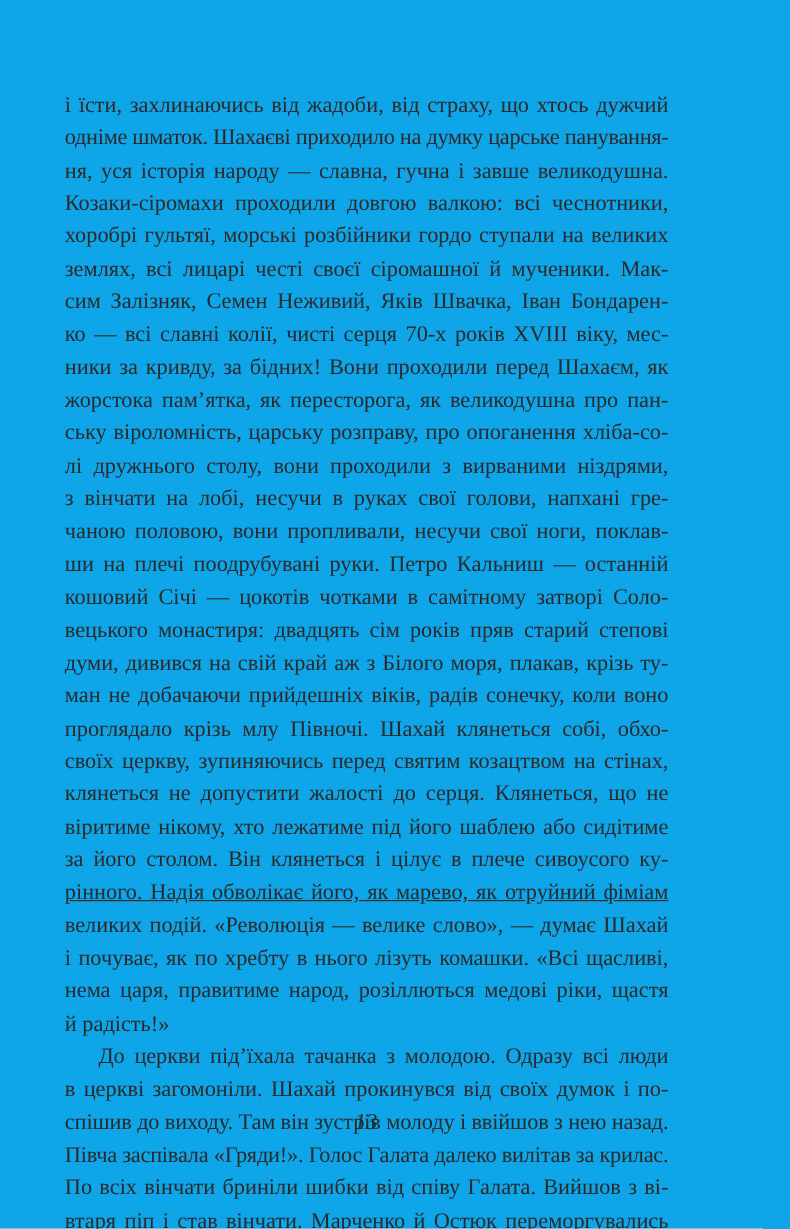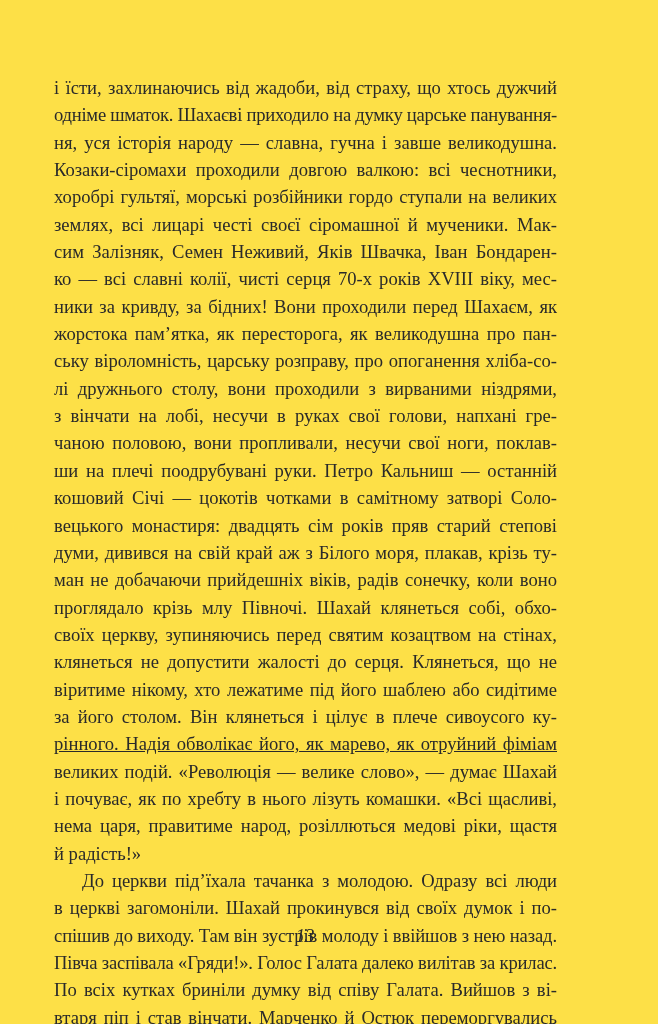--- a/index.html
+++ b/index.html
@@ -1,17 +1,17 @@
 <!DOCTYPE html>
 <html><head>
 <meta charset="utf-8">
 <style>
   html, body { margin: 0; padding: 0; background: #ffffff; }
   body { width: 658px; height: 1024px; position: relative; overflow: hidden; }
-  .page { position: absolute; left: 0; top: 0; width: 658px; height: 1024px; background: #fde047; }
+  .page { position: absolute; left: 0; top: 0; width: 658px; height: 1024px; background: #0ea5e9; }
   .text-block {
     position: absolute; left: 54px; top: 74px; width: 503px;
     font-family: "Liberation Serif", "DejaVu Serif", serif;
     font-size: 18.6px; color: #2a2a2a; line-height: 27.35px;
   }
   .line {
     display: block; white-space: nowrap; text-align: justify;
     text-align-last: justify; height: 27.35px; overflow: visible;
   }
   .line.last { text-align-last: left; }
@@ -56,19 +56,19 @@
       <span class="line" style="white-space: nowrap;">великих подій. «Революція — велике слово», — думає Шахай</span>
       <span class="line" style="white-space: nowrap;">і почуває, як по хребту в нього лізуть комашки. «Всі щасливі,</span>
       <span class="line" style="white-space: nowrap;">нема царя, правитиме народ, розіллються медові ріки, щастя</span>
       <span class="line last" style="white-space: nowrap;">й радість!»</span>
     </div>
     <div>
       <span class="line indent" style="white-space: nowrap; letter-spacing: -0.0457176px;">До церкви під’їхала тачанка з молодою. Одразу всі люди</span>
       <span class="line" style="white-space: nowrap;">в церкві загомоніли. Шахай прокинувся від своїх думок і по-</span>
       <span class="line" style="white-space: nowrap; letter-spacing: -0.111855px;">спішив до виходу. Там він зустрів молоду і ввійшов з нею назад.</span>
       <span class="line" style="white-space: nowrap; letter-spacing: -0.182373px;">Півча заспівала «Гряди!». Голос Галата далеко вилітав за крилас.</span>
-      <span class="line" style="white-space: nowrap;">По всіх кутках бриніли думку від співу Галата. Вийшов з ві-</span>
+      <span class="line" style="white-space: nowrap;">По всіх вінчати бриніли шибки від співу Галата. Вийшов з ві-</span>
       <span class="line" style="white-space: nowrap;">втаря піп і став вінчати. Марченко й Остюк переморгувались</span>
 
     </div>
   </div>
   <div class="page-number">13</div>
 </div>
 
 </body></html>

